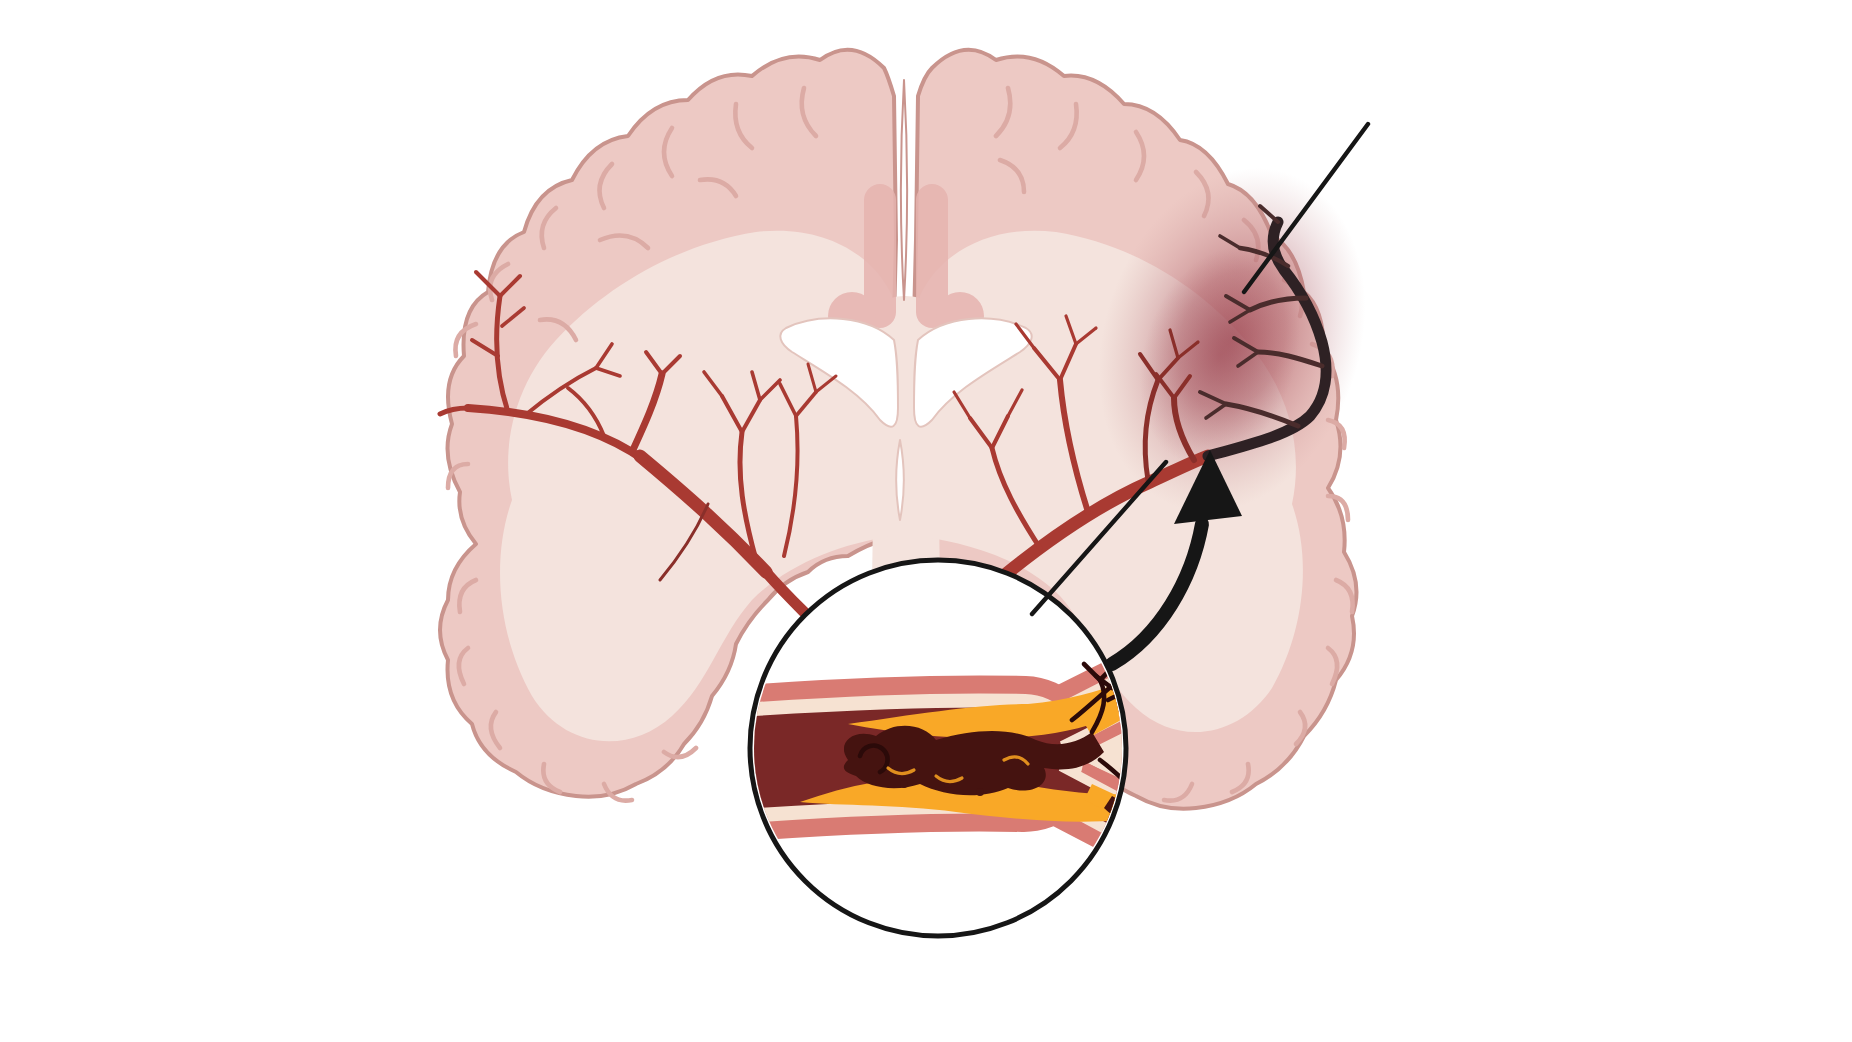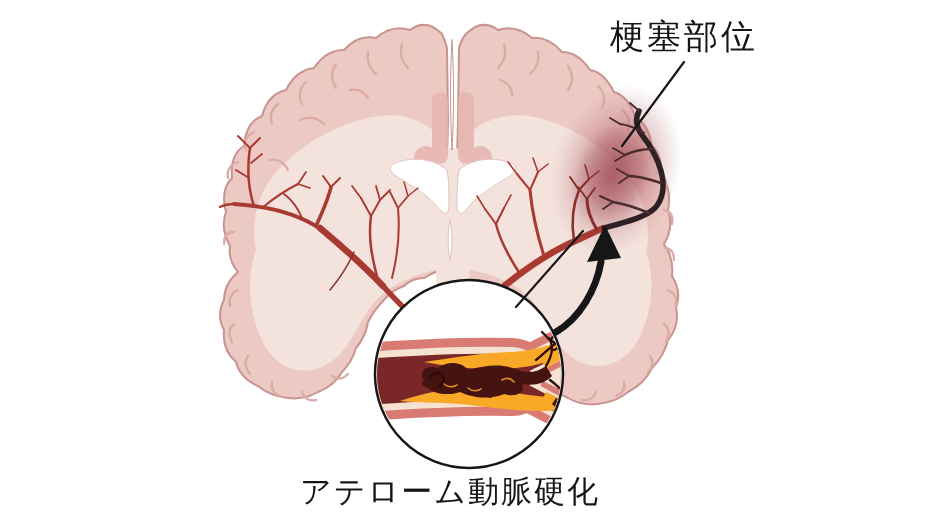--- a/index.html
+++ b/index.html
@@ -259,16 +259,14 @@
   <g>
     <line x1="684" y1="62" x2="622" y2="146" stroke="var(--c-annotation)" stroke-width="2.2"></line>
     <line x1="583" y1="231" x2="516" y2="307" stroke="var(--c-annotation)" stroke-width="2.2"></line>
     <g>
       <path d="M 556,332 C 580,318 596,290 601,262" fill="none" stroke="var(--c-annotation)" stroke-width="7"></path>
       <polygon points="587,262 621,258 605,225" fill="var(--c-annotation)"></polygon>
     </g>
   </g>
 </svg>
 
-<div class="label label-infarct">梗塞部位</div>
-<div class="label label-athero">アテローム動脈硬化</div>
 
 </div>
 
 </body></html>

